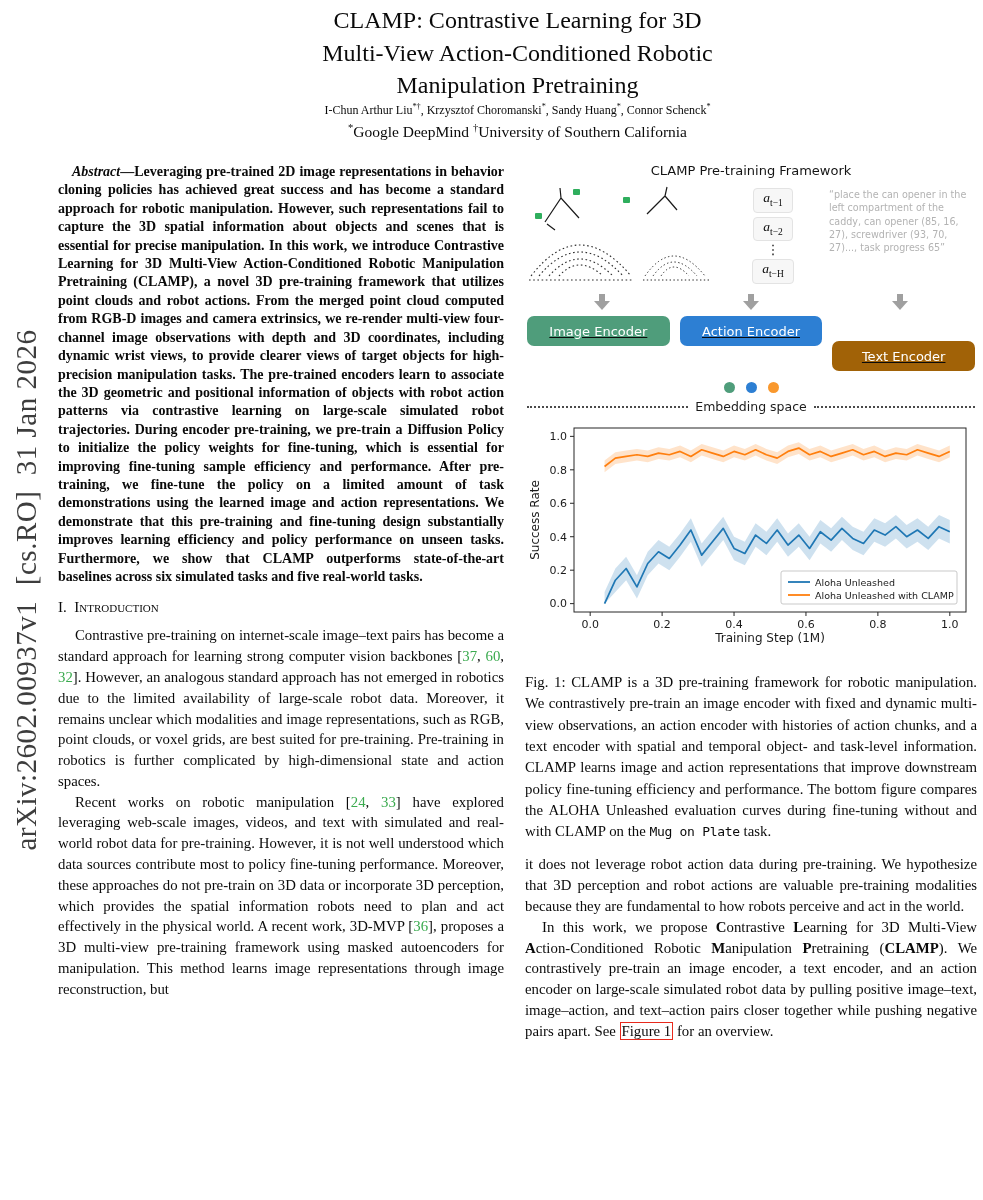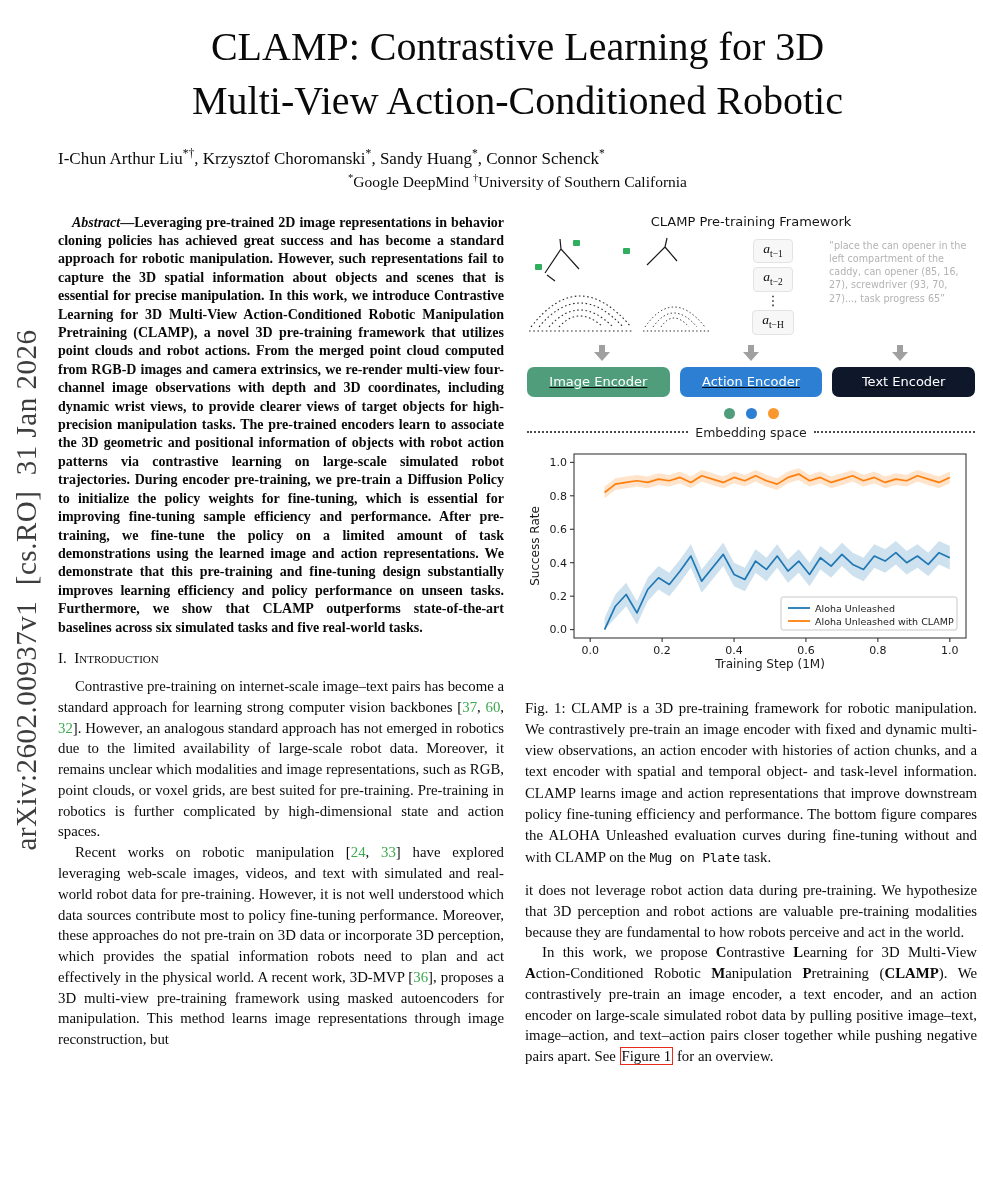--- a/index.html
+++ b/index.html
@@ -1,23 +1,23 @@
 <!DOCTYPE html>
 <html lang="en" style="--cite: #3aaa4e; --figref: #e8291c; --arxiv: #3d3d3d;"><head>
 <meta charset="utf-8">
 <style>
   :root { --cite:#3aaa4e; --figref:#e8291c; --arxiv:#3d3d3d; }
   html,body{margin:0;padding:0;}
   body{width:983px;height:1200px;background:#ffffff;font-family:"Liberation Serif",serif;color:#0a0a0a;overflow:hidden;}
   .page{position:relative;width:983px;height:1200px;padding:4px 6px 0 58px;box-sizing:border-box;}
   .arxiv-banner{position:absolute;left:-322px;top:572px;width:700px;height:36px;transform:rotate(-90deg);
     text-align:center;font-size:29px;color:var(--arxiv);white-space:pre;letter-spacing:0.5px;}
-  .title{font-size:40px;font-weight:400;text-align:center;line-height:1.36;margin:16px;}
+  .title{font-size:24px;font-weight:400;text-align:center;line-height:1.36;margin:0;}
   .tline{display:block;}
-  .authors{text-align:left;font-size:17px;margin-top:18px;}
+  .authors{text-align:center;font-size:12px;}
   .affiliation{text-align:center;font-size:15.5px;margin-top:4px;}
   .seg-sup{vertical-align:super;font-size:0.68em;}
   .columns{display:flex;gap:21px;margin-top:22px;}
   .col{width:456px;text-align:justify;}
   .abstract{font-weight:bold;font-size:14px;line-height:1.315;text-indent:14px;margin:0;}
   .seg-i{font-style:italic;}
   .seg-b{font-weight:bold;}
   .seg-c{color:var(--cite);}
   .seg-m{font-family:"DejaVu Sans Mono",monospace;font-size:0.88em;letter-spacing:-0.3px;}
   .seg-fr{border:1px solid var(--figref);padding:0 1px;}
@@ -51,20 +51,21 @@
 <body>
 
 <div class="page">
 
   <div class="arxiv-banner">arXiv:2602.00937v1  [cs.RO]  31 Jan 2026</div>
 
   <header>
     <h1 class="title">
       <span class="tline">CLAMP: Contrastive Learning for 3D</span>
       <span class="tline">Multi-View Action-Conditioned Robotic</span>
+      <span class="tline">Manipulation Pretraining</span>
     </h1>
     <div class="authors"><span>I-Chun Arthur Liu</span><span class="seg-sup">*†</span><span>, Krzysztof Choromanski</span><span class="seg-sup">*</span><span>, Sandy Huang</span><span class="seg-sup">*</span><span>, Connor Schenck</span><span class="seg-sup">*</span></div>
     <div class="affiliation"><span class="seg-sup">*</span><span>Google DeepMind </span><span class="seg-sup">†</span><span>University of Southern California</span></div>
   </header>
 
   <div class="columns">
 
     <div class="col">
       <p class="abstract"><span class="seg-i">Abstract</span><span>—Leveraging pre-trained 2D image representations in behavior cloning policies has achieved great success and has become a standard approach for robotic manipulation. However, such representations fail to capture the 3D spatial information about objects and scenes that is essential for precise manipulation. In this work, we introduce Contrastive Learning for 3D Multi-View Action-Conditioned Robotic Manipulation Pretraining (CLAMP), a novel 3D pre-training framework that utilizes point clouds and robot actions. From the merged point cloud computed from RGB-D images and camera extrinsics, we re-render multi-view four-channel image observations with depth and 3D coordinates, including dynamic wrist views, to provide clearer views of target objects for high-precision manipulation tasks. The pre-trained encoders learn to associate the 3D geometric and positional information of objects with robot action patterns via contrastive learning on large-scale simulated robot trajectories. During encoder pre-training, we pre-train a Diffusion Policy to initialize the policy weights for fine-tuning, which is essential for improving fine-tuning sample efficiency and performance. After pre-training, we fine-tune the policy on a limited amount of task demonstrations using the learned image and action representations. We demonstrate that this pre-training and fine-tuning design substantially improves learning efficiency and policy performance on unseen tasks. Furthermore, we show that CLAMP outperforms state-of-the-art baselines across six simulated tasks and five real-world tasks.</span></p>
       <h2 class="section-heading"><span>I.</span>&nbsp;&nbsp;<span class="sc">Introduction</span></h2>
@@ -129,21 +130,21 @@
               <svg width="20" height="17" viewBox="0 0 20 17">
                 <rect x="7" y="0" width="6" height="7" fill="#a0a0a0"></rect>
                 <polygon points="2,7 18,7 10,16" fill="#a0a0a0"></polygon>
               </svg>
             </span>
         </div>
 
         <div class="encoder-row">
             <div class="encoder-box" style="background: rgb(79, 157, 123);">Image Encoder</div>
             <div class="encoder-box" style="background: rgb(45, 127, 211);">Action Encoder</div>
-            <div class="encoder-box" style="background: #0f172a;">Text Encoder</div>
+            <div class="encoder-box" style="background: #a16207; margin-top: 25px;">Text Encoder</div>
           </div>
         <div class="dots-row">
             <span class="emb-dot" style="background: rgb(79, 157, 123);"></span>
             <span class="emb-dot" style="background: rgb(45, 127, 211);"></span>
             <span class="emb-dot" style="background: rgb(249, 152, 45);"></span>
           </div>
 
         <div class="emb-divider">
           <span class="dotline"></span>
           <span class="emb-label">Embedding space</span>

